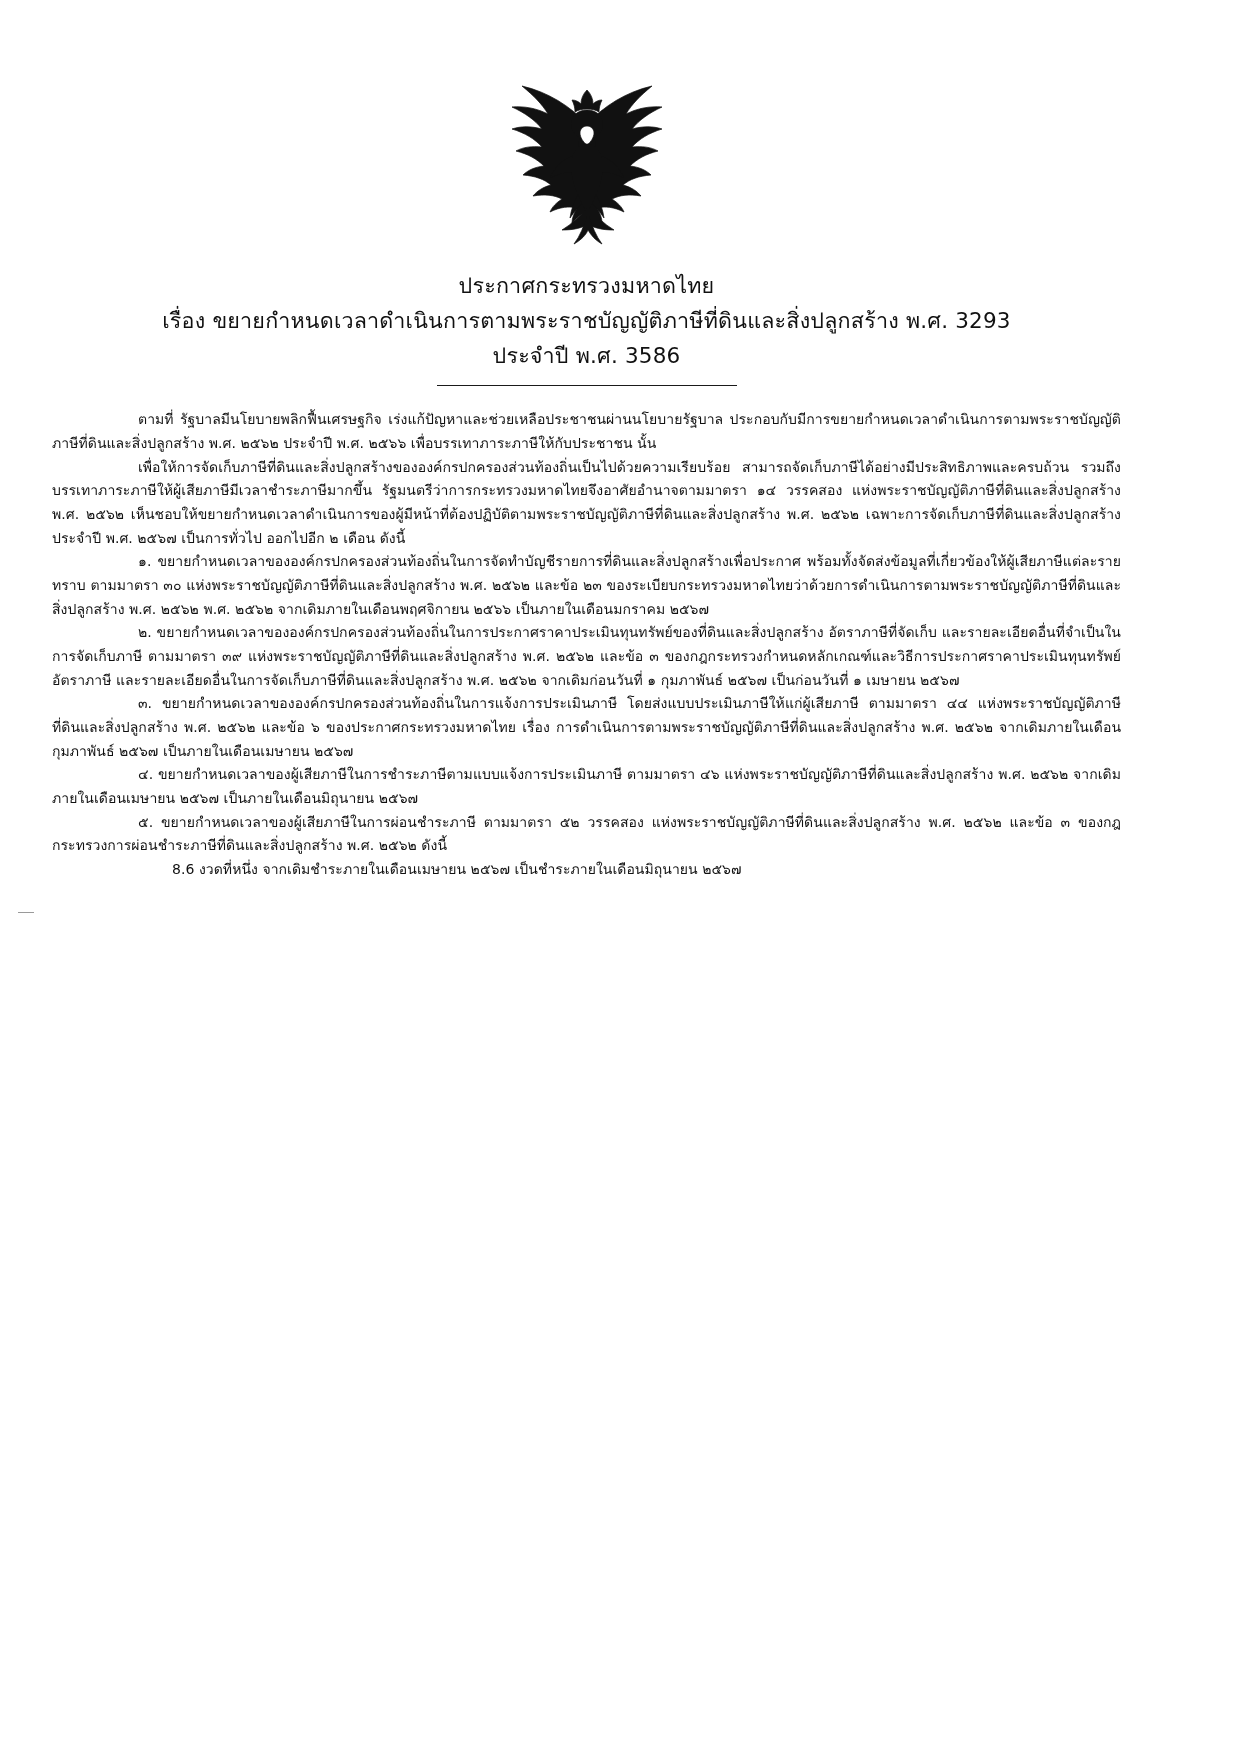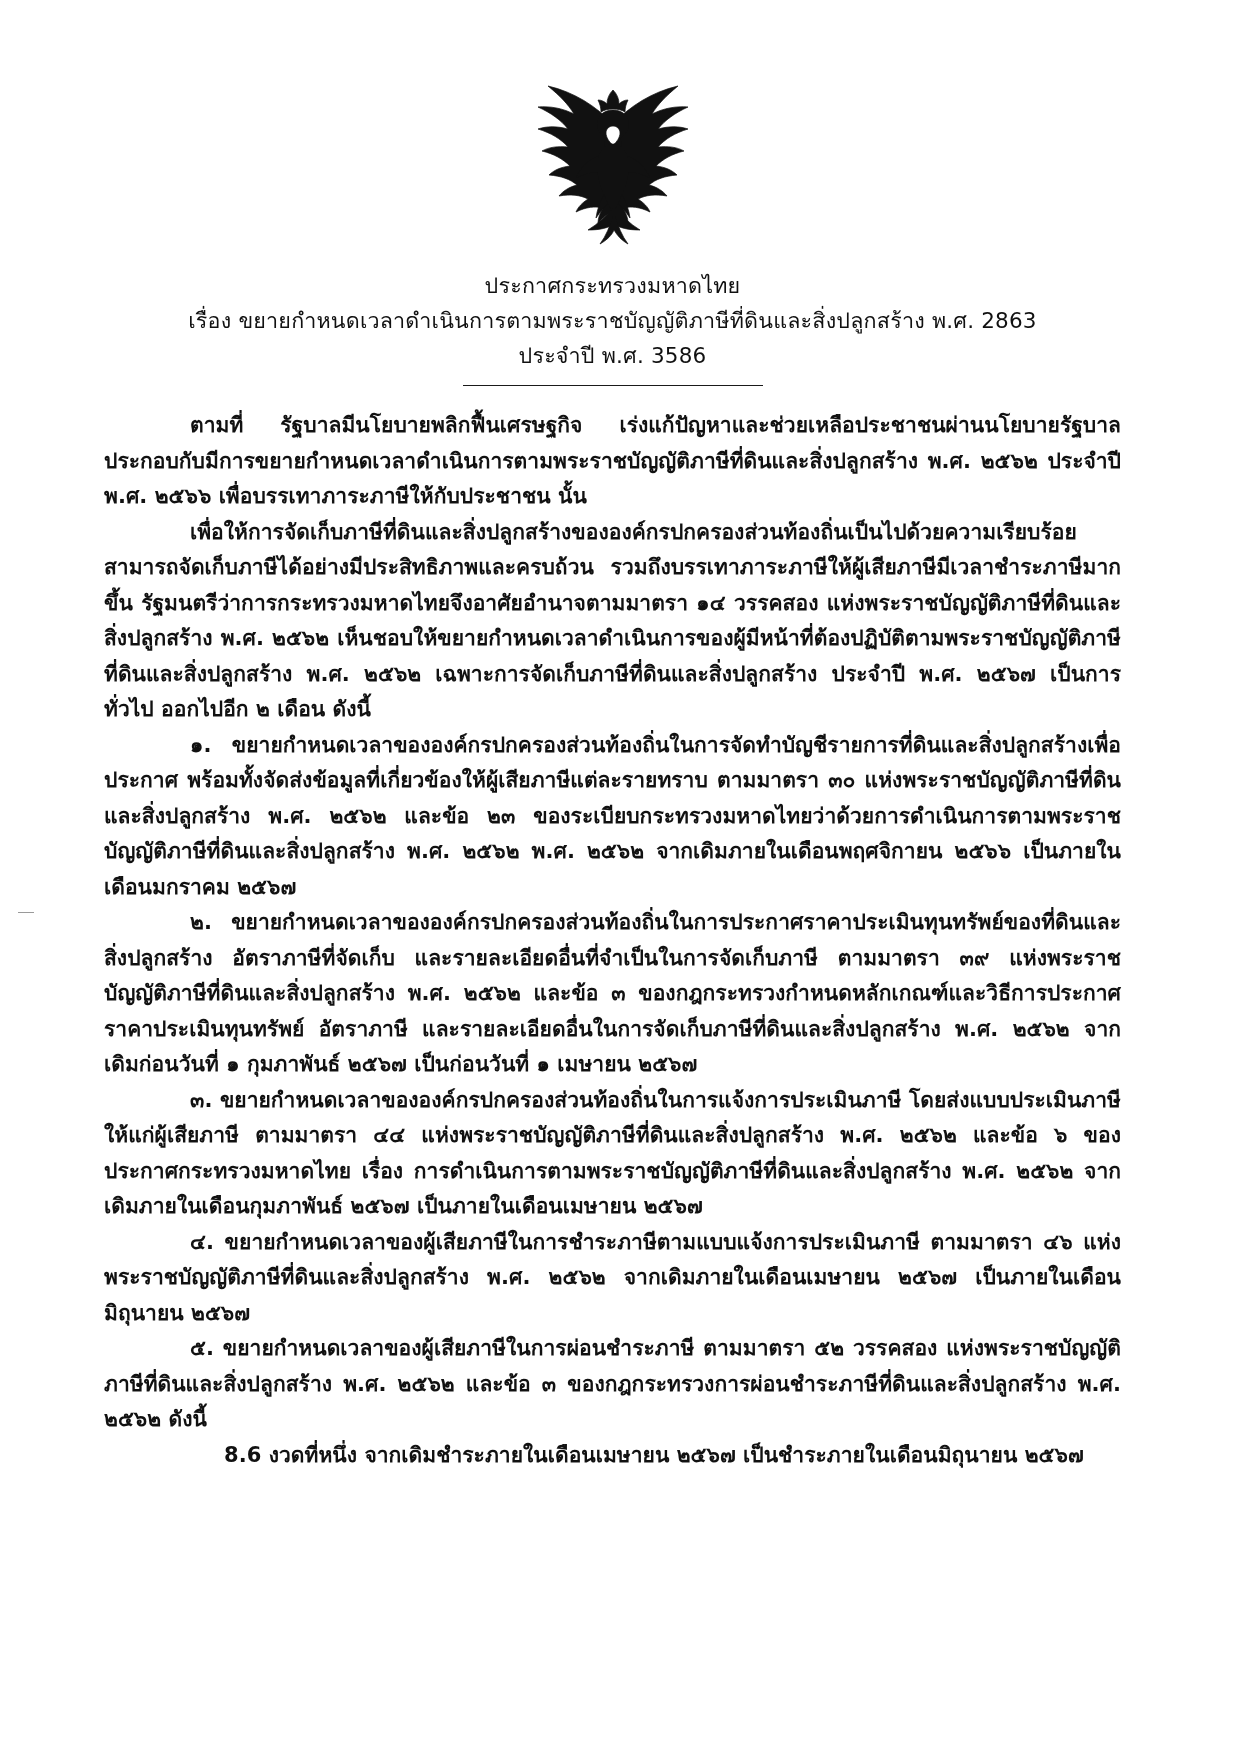--- a/index.html
+++ b/index.html
@@ -12,21 +12,21 @@
     height: 1755px;
     font-family: "DejaVu Sans", "Liberation Sans", sans-serif;
     color: #111111;
     position: relative;
     overflow: hidden;
   }
   .page {
     box-sizing: border-box;
     width: 1241px;
     height: 1274px;
-    padding: 60px 120px 40px 104px;
+    padding: 60px 120px 40px 52px;
     position: relative;
     border-radius: 14px;
   }
 
   
   .emblem-wrap {
     display: flex;
     justify-content: center;
     align-items: flex-start;
     margin-top: 16px;
@@ -50,26 +50,25 @@
   }
   .rule {
     width: 300px;
     height: 0;
     border-top: 1.4px solid #1a1a1a;
     margin: 12px auto 22px auto;
   }
 
   
   .body-text {
-    font-size: 21px;
+    font-size: 14px;
     line-height: 1.69;
     text-align: justify;
     text-justify: inter-word;
     letter-spacing: 0.05px;
-    font-weight: bold;
   }
   .body-text p {
     margin: 0;
     text-indent: 86px;
   }
   .body-text p.sub {
     text-indent: 120px;
   }
   .footer-note {
     margin-top: 18px;
@@ -115,21 +114,21 @@
         <path d="M95 140 C92 150 88 160 82 168 C89 164 94 159 96 154 C99 159 103 164 110 168 C104 160 100 150 97 140 Z"></path>
 
         <path d="M86 118 C82 126 79 134 78 142 C82 136 86 131 90 128 Z"></path>
         <path d="M104 118 C108 126 111 134 112 142 C108 136 104 131 100 128 Z"></path>
       </g>
     </svg>
   </div>
 
   <div class="heading">
     <div>ประกาศกระทรวงมหาดไทย</div>
-    <div>เรื่อง ขยายกำหนดเวลาดำเนินการตามพระราชบัญญัติภาษีที่ดินและสิ่งปลูกสร้าง พ.ศ. 2863</div>
+    <div>เรื่อง ขยายกำหนดเวลาดำเนินการตามพระราชบัญญัติภาษีที่ดินและสิ่งปลูกสร้าง พ.ศ. 3293</div>
     <div>ประจำปี พ.ศ. 3586</div>
   </div>
 
   <div class="rule"></div>
 
   <div class="body-text">
     <p>ตามที่ รัฐบาลมีนโยบายพลิกฟื้นเศรษฐกิจ เร่งแก้ปัญหาและช่วยเหลือประชาชนผ่านนโยบายรัฐบาล ประกอบกับมีการขยายกำหนดเวลาดำเนินการตามพระราชบัญญัติภาษีที่ดินและสิ่งปลูกสร้าง พ.ศ. ๒๕๖๒ ประจำปี พ.ศ. ๒๕๖๖ เพื่อบรรเทาภาระภาษีให้กับประชาชน นั้น</p>
     <p>เพื่อให้การจัดเก็บภาษีที่ดินและสิ่งปลูกสร้างขององค์กรปกครองส่วนท้องถิ่นเป็นไปด้วยความเรียบร้อย สามารถจัดเก็บภาษีได้อย่างมีประสิทธิภาพและครบถ้วน รวมถึงบรรเทาภาระภาษีให้ผู้เสียภาษีมีเวลาชำระภาษีมากขึ้น รัฐมนตรีว่าการกระทรวงมหาดไทยจึงอาศัยอำนาจตามมาตรา ๑๔ วรรคสอง แห่งพระราชบัญญัติภาษีที่ดินและสิ่งปลูกสร้าง พ.ศ. ๒๕๖๒ เห็นชอบให้ขยายกำหนดเวลาดำเนินการของผู้มีหน้าที่ต้องปฏิบัติตามพระราชบัญญัติภาษีที่ดินและสิ่งปลูกสร้าง พ.ศ. ๒๕๖๒ เฉพาะการจัดเก็บภาษีที่ดินและสิ่งปลูกสร้าง ประจำปี พ.ศ. ๒๕๖๗ เป็นการทั่วไป ออกไปอีก ๒ เดือน ดังนี้</p>
     <p>๑. ขยายกำหนดเวลาขององค์กรปกครองส่วนท้องถิ่นในการจัดทำบัญชีรายการที่ดินและสิ่งปลูกสร้างเพื่อประกาศ พร้อมทั้งจัดส่งข้อมูลที่เกี่ยวข้องให้ผู้เสียภาษีแต่ละรายทราบ ตามมาตรา ๓๐ แห่งพระราชบัญญัติภาษีที่ดินและสิ่งปลูกสร้าง พ.ศ. ๒๕๖๒ และข้อ ๒๓ ของระเบียบกระทรวงมหาดไทยว่าด้วยการดำเนินการตามพระราชบัญญัติภาษีที่ดินและสิ่งปลูกสร้าง พ.ศ. ๒๕๖๒ พ.ศ. ๒๕๖๒ จากเดิมภายในเดือนพฤศจิกายน ๒๕๖๖ เป็นภายในเดือนมกราคม ๒๕๖๗</p>
     <p>๒. ขยายกำหนดเวลาขององค์กรปกครองส่วนท้องถิ่นในการประกาศราคาประเมินทุนทรัพย์ของที่ดินและสิ่งปลูกสร้าง อัตราภาษีที่จัดเก็บ และรายละเอียดอื่นที่จำเป็นในการจัดเก็บภาษี ตามมาตรา ๓๙ แห่งพระราชบัญญัติภาษีที่ดินและสิ่งปลูกสร้าง พ.ศ. ๒๕๖๒ และข้อ ๓ ของกฎกระทรวงกำหนดหลักเกณฑ์และวิธีการประกาศราคาประเมินทุนทรัพย์ อัตราภาษี และรายละเอียดอื่นในการจัดเก็บภาษีที่ดินและสิ่งปลูกสร้าง พ.ศ. ๒๕๖๒ จากเดิมก่อนวันที่ ๑ กุมภาพันธ์ ๒๕๖๗ เป็นก่อนวันที่ ๑ เมษายน ๒๕๖๗</p>

